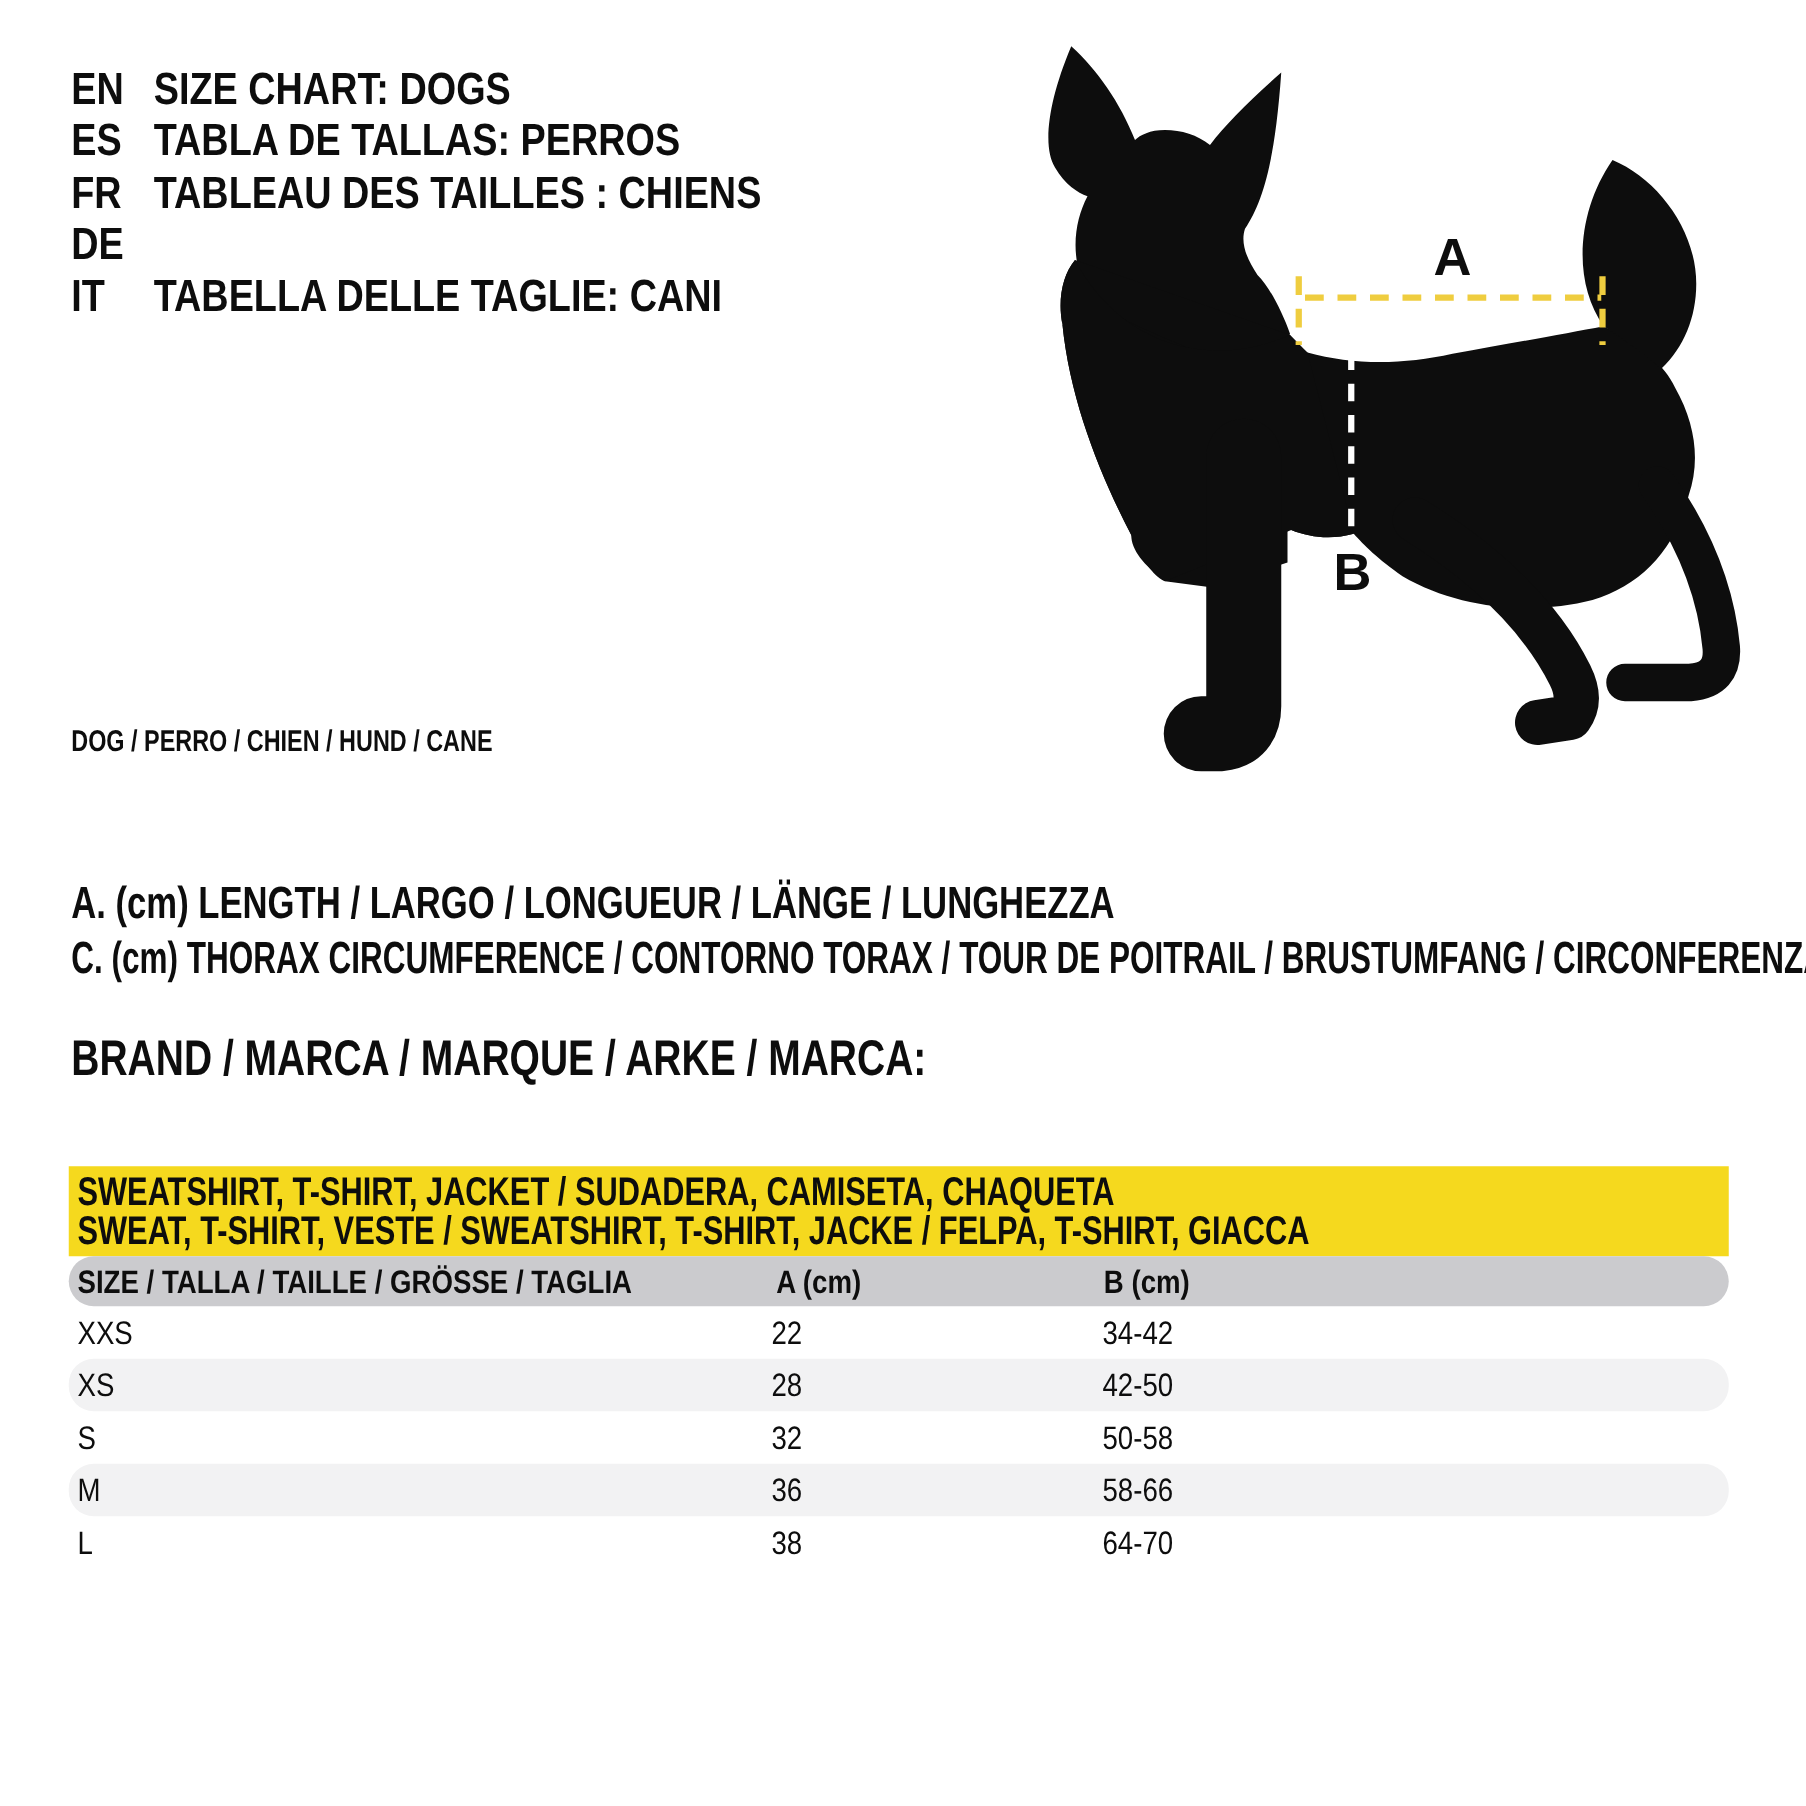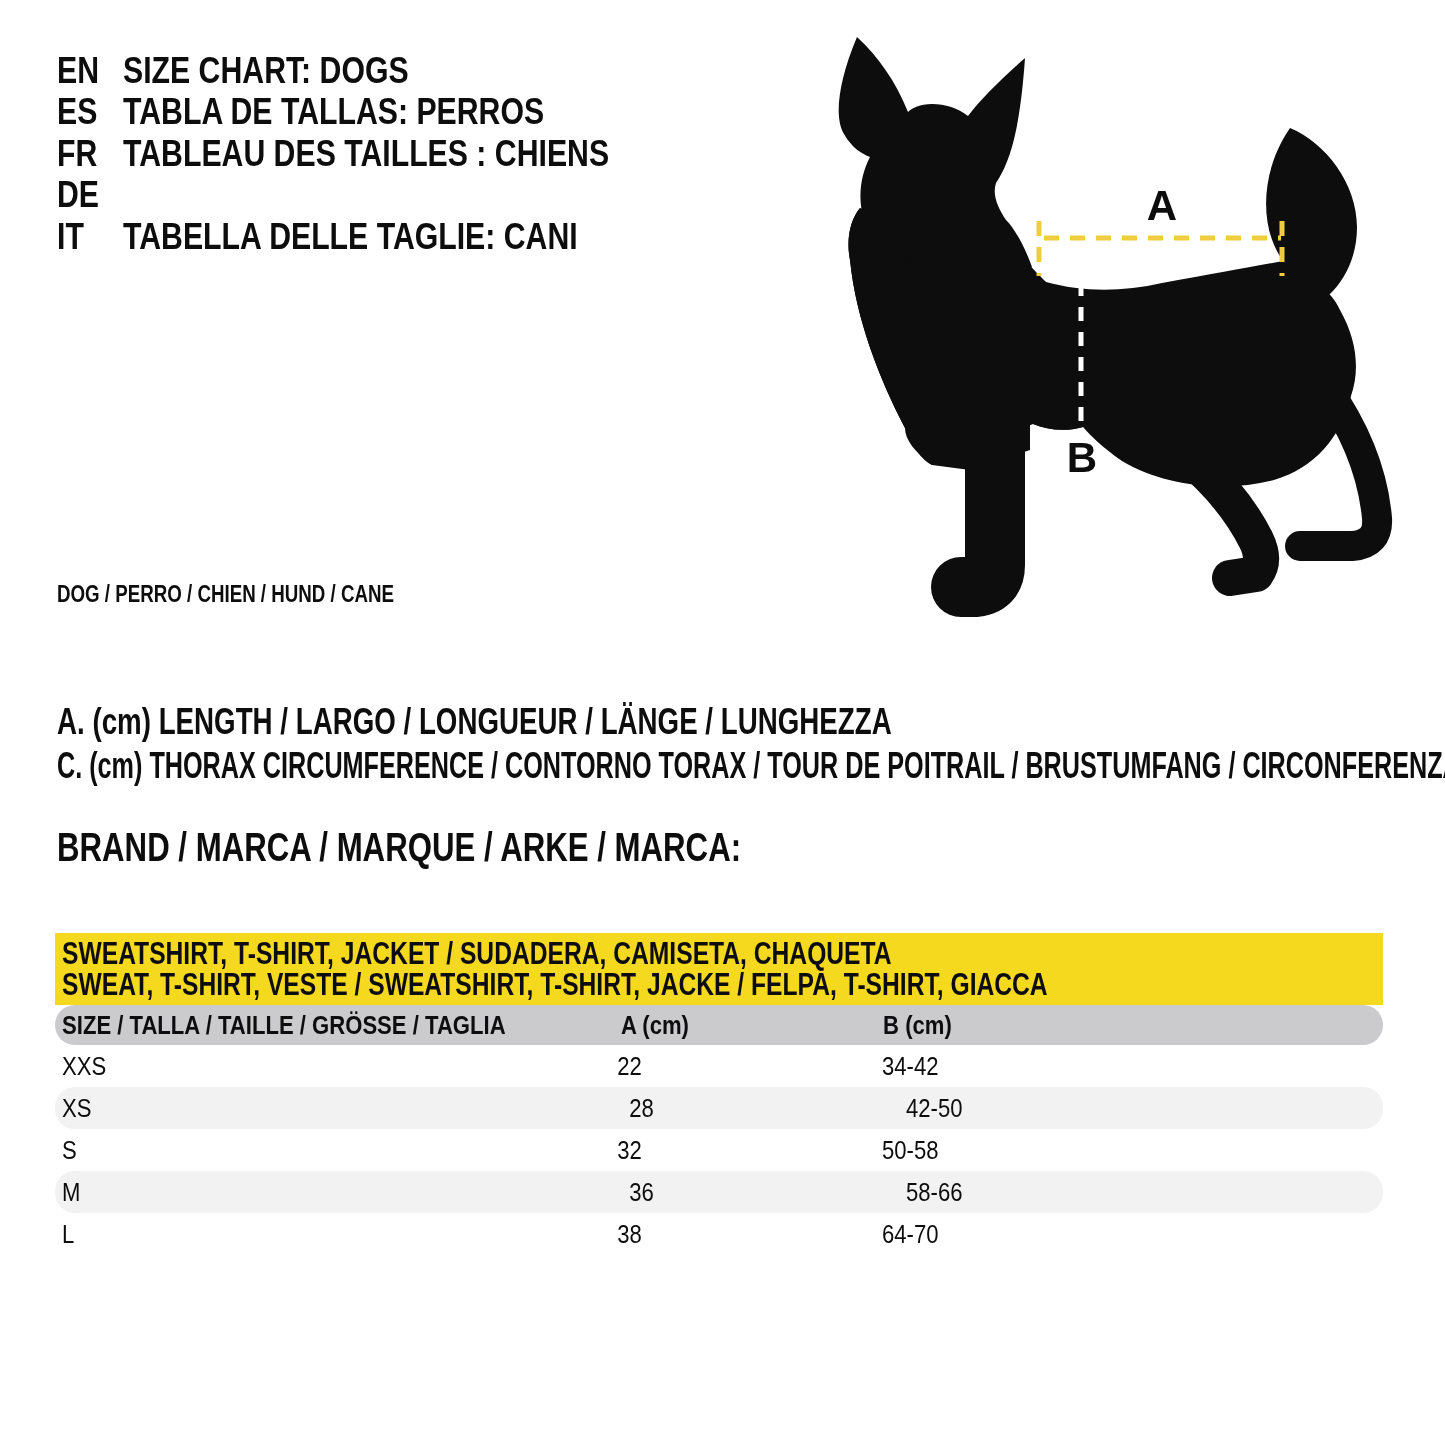--- a/index.html
+++ b/index.html
@@ -36,21 +36,21 @@
   
   .brand-line{position:absolute;left:57px;top:827px;font-size:40px;font-weight:600;line-height:41px;}
 
   
   .size-table{position:absolute;left:55px;top:933px;width:1328px;}
   .tbl-yellow{background:var(--yellow);padding:5px 0 5px 7px;}
   .tbl-yellow div{line-height:31px;font-size:32px;font-weight:800;}
   .tbl-row{display:grid;grid-template-columns:560px 262px 184px 1fr;align-items:center;border-radius:20px;}
   .tbl-subheader{background:var(--grayHeader);height:40px;font-weight:600;}
   .data-row{height:42px;font-weight:500;}
-  .data-row.alt{background:var(--rowAlt);gap:12px;}
+  .data-row.alt{background:var(--rowAlt);}
   .tbl-row .c1{padding-left:7px;text-align:left;}
   .tbl-row .c2,.tbl-row .c3{}
   .tbl-row{font-size:26px;}
 
   
   .dog-figure{position:absolute;left:820px;top:20px;width:610px;height:620px;}
   .marker-label{font-weight:800;font-size:42px;fill:var(--ink);}
 </style>
 </head>
 <body>

